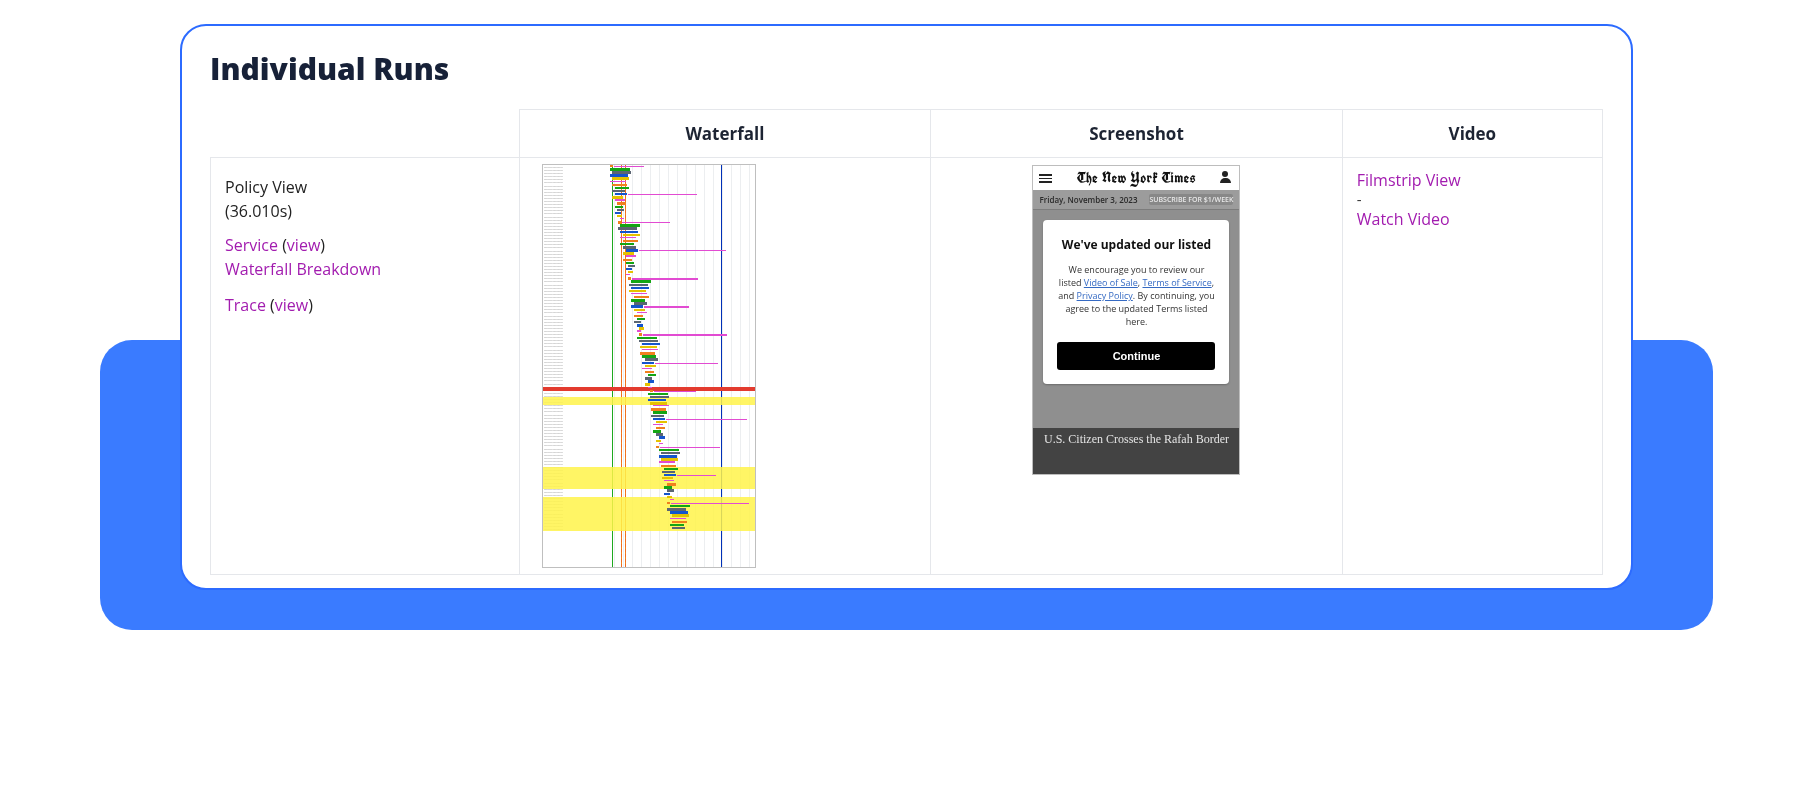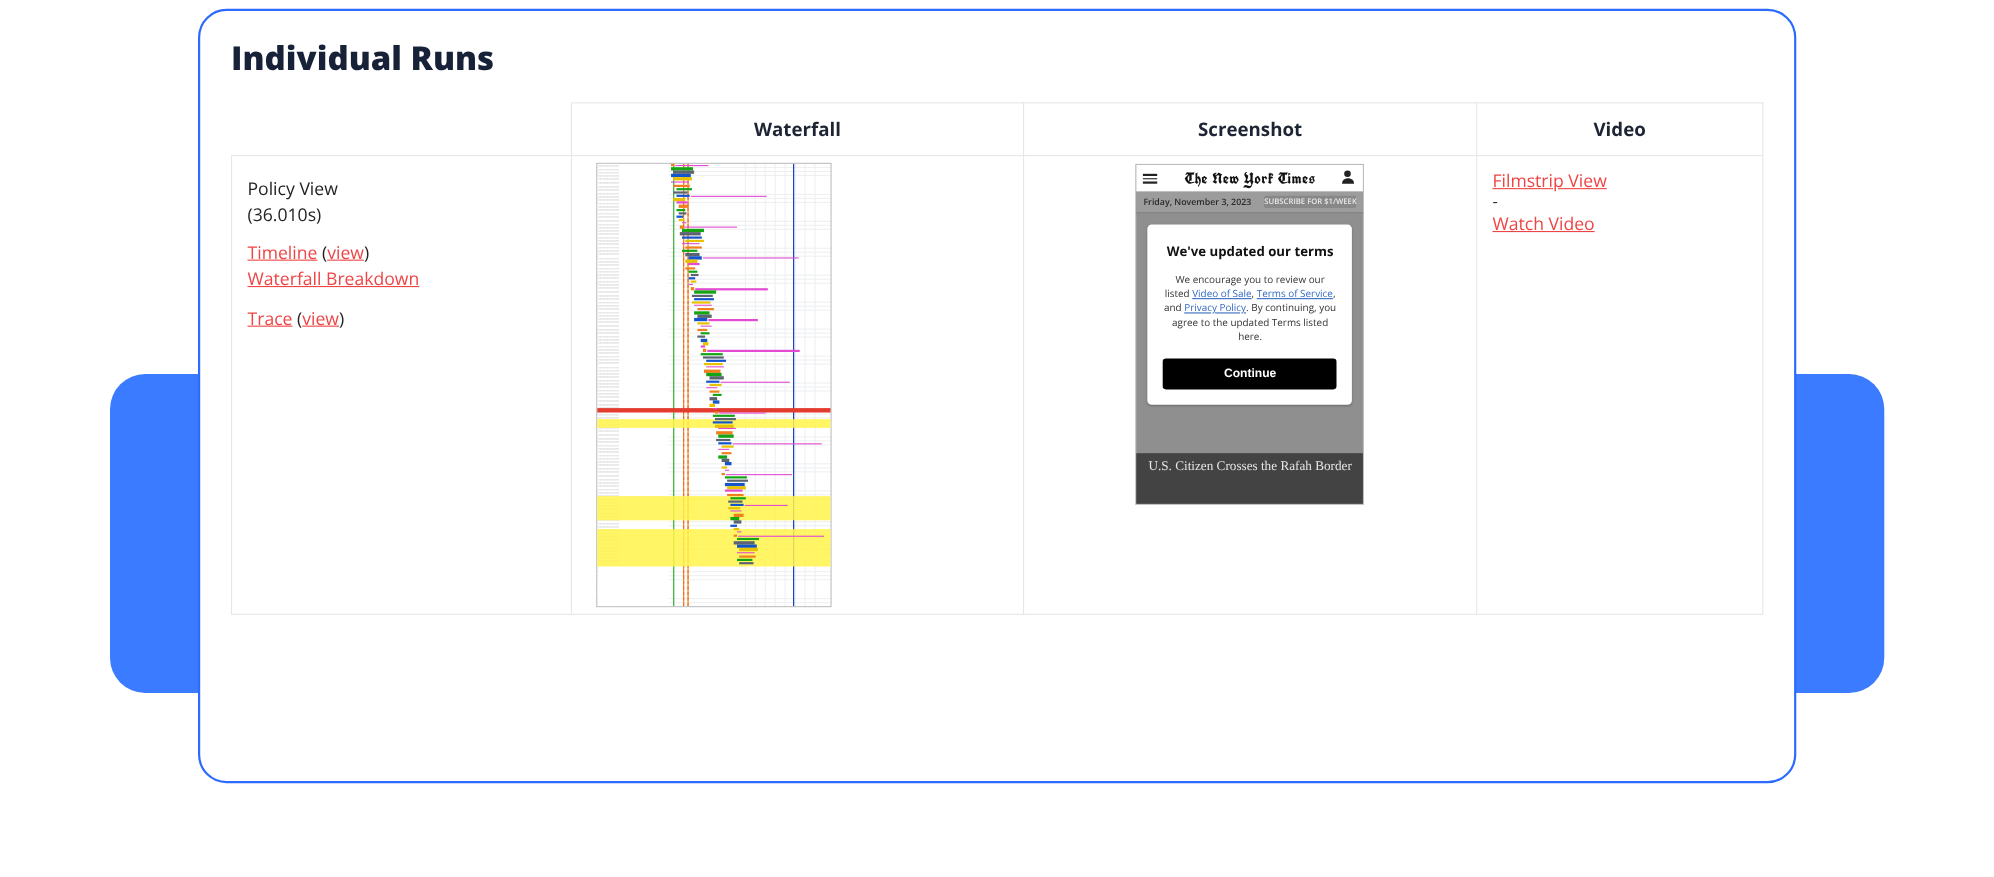--- a/index.html
+++ b/index.html
@@ -23,22 +23,22 @@
     right: 100px;
     height: 290px;
     background: #3a7bff;
     border-radius: 32px;
     z-index: 0;
   }
   .card {
     position: absolute;
     left: 180px;
     right: 180px;
-    top: 8px;
-    height: 704px;
+    top: 24px;
+    height: 566px;
     background: #fff;
     border: 2px solid #2c6bff;
     border-radius: 26px;
     overflow: hidden;
     z-index: 1;
   }
   .card-inner { padding: 18px 28px 0 28px; }
   h2.title {
     margin: 4px 0 20px 0;
     font-size: 30px;
@@ -72,21 +72,21 @@
     background: #fff;
   }
   table.runs th.blank { border-left-color: #fff; border-top-color: #fff; }
   col.c0 { width: 255px; }
   col.c1 { width: 340px; }
   col.c2 { width: 340px; }
   col.c3 { width: 215px; }
   td.meta { padding: 18px 14px; }
   .fv      { font-size: 16px; color: #222; margin-bottom: 2px; }
   .fv-time { font-size: 16px; color: #222; margin-bottom: 12px; }
-  a.link { color: #ef4444; text-decoration: underline; cursor: pointer; }
+  a.link { color: #a21caf; cursor: pointer; }
   .lnk-row { font-size: 16px; margin: 2px 0; color:#222; }
   .sep { height: 10px; }
 
   
   td.wf { padding: 6px 22px; }
   .wf-box {
     position: relative;
     width: 214px;
     height: 404px;
     border: 1px solid #bfbfbf;
@@ -177,21 +177,21 @@
             <th>Video</th>
           </tr>
         </thead>
         <tbody>
           <tr>
 
             <td class="meta">
               <div class="fv">Policy View</div>
               <div class="fv-time">(36.010s)</div>
               <div class="lnk-row">
-                <a class="link">Timeline</a>
+                <a class="link">Service</a>
                 <span> (</span><a class="link">view</a><span>)</span>
               </div>
               <div class="lnk-row">
                 <a class="link">Waterfall Breakdown</a>
               </div>
               <div class="sep"></div>
               <div class="lnk-row">
                 <a class="link">Trace</a>
                 <span> (</span><a class="link">view</a><span>)</span>
               </div>
@@ -474,21 +474,21 @@
                   <div class="ph-user">
                       <div class="h"></div>
                       <div class="b"></div>
                     </div>
                 </div>
                 <div class="ph-bar">
                   <span>Friday, November 3, 2023</span>
                   <span class="sub-btn">SUBSCRIBE FOR $1/WEEK</span>
                 </div>
                 <div class="modal">
-                  <h4>We've updated our terms</h4>
+                  <h4>We've updated our listed</h4>
                   <p>
                     <span>We encourage you to review our listed </span><a>Video of Sale</a><span>, </span><a>Terms of Service</a><span>, and </span><a>Privacy Policy</a><span>. By continuing, you agree to the updated Terms listed here.</span>
                   </p>
                   <button class="cont-btn">Continue</button>
                 </div>
                 <div class="headline">U.S. Citizen Crosses the Rafah Border</div>
               </div>
             </td>
 
             <td class="vid">

